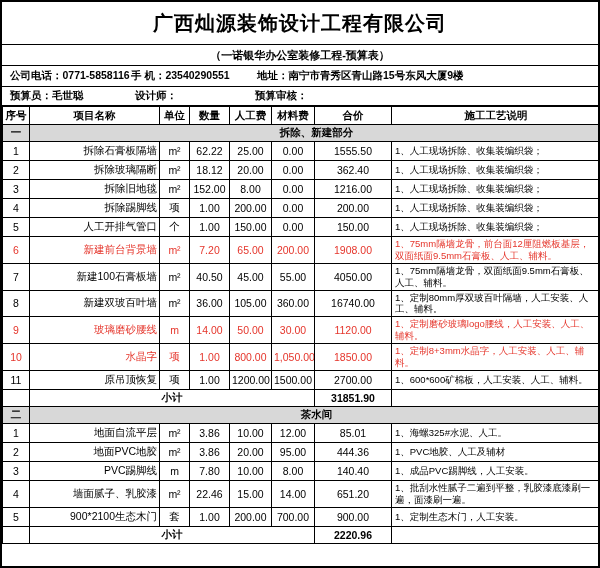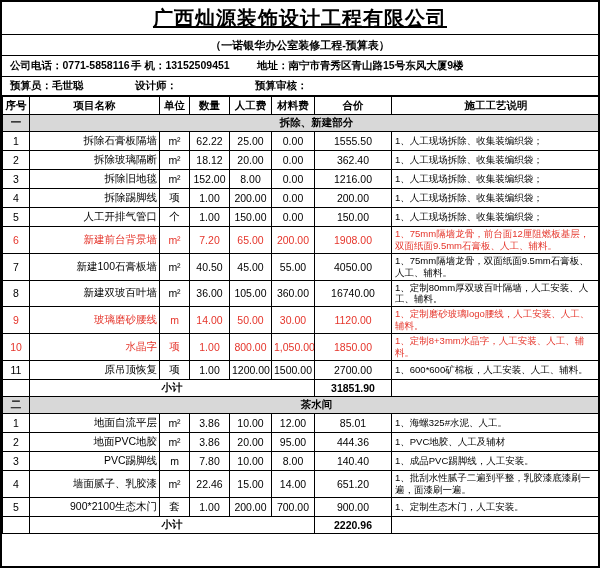--- a/index.html
+++ b/index.html
@@ -1,20 +1,20 @@
 <!DOCTYPE html>
 <html><head>
 <meta charset="utf-8">
 <style>
   html,body{margin:0;padding:0;background:#fff;}
   body{font-family:"Liberation Sans","DejaVu Sans",sans-serif;color:#000;}
   .sheet{width:600px;height:568px;box-sizing:border-box;border:2px solid #000;overflow:hidden;background:#fff;}
   .row-line{border-bottom:1.5px solid #000;box-sizing:border-box;}
-  .title-row{height:33px;display:flex;align-items:center;justify-content:center;
-             font-size:20px;font-weight:bold;letter-spacing:1px;text-decoration:underline;}
+  .title-row{height:43px;display:flex;align-items:center;justify-content:center;
+             font-size:20px;font-weight:bold;letter-spacing:1px;}
   .subtitle-row{height:21px;display:flex;align-items:center;justify-content:center;
                 font-size:11px;font-weight:bold;}
   .contact-row,.staff-row{height:21px;display:flex;align-items:center;
                 font-size:10.5px;font-weight:bold;white-space:nowrap;}
   .staff-row{height:19px;}
   .seg{display:inline-block;}
   .contact-row .s1{margin-left:8px;width:121px;}
   .contact-row .s2{width:126px;}
   .contact-row .s3{flex:1;}
   .staff-row .s1{margin-left:8px;width:125px;}
@@ -37,21 +37,21 @@
 <body>
 
 <div class="sheet">
 
   <div class="title-row row-line">广西灿源装饰设计工程有限公司</div>
 
   <div class="subtitle-row row-line">（一诺银华办公室装修工程-预算表）</div>
 
   <div class="contact-row row-line">
     <span class="seg s1"><span>公司电话：</span><span>0771-5858116</span></span>
-    <span class="seg s2"><span>手 机：</span><span>13152509451</span></span>
+    <span class="seg s2"><span>手 机：</span><span>23540290551</span></span>
     <span class="seg s3"><span>地址：</span><span>南宁市青秀区青山路15号东风大厦9楼</span></span>
   </div>
 
   <div class="staff-row row-line" style="border-bottom-width:1px;">
     <span class="seg s1"><span>预算员：</span><span>毛世聪</span></span>
     <span class="seg s2"><span>设计师：</span><span></span></span>
     <span class="seg s3"><span>预算审核：</span><span></span></span>
   </div>
 
   <table>

